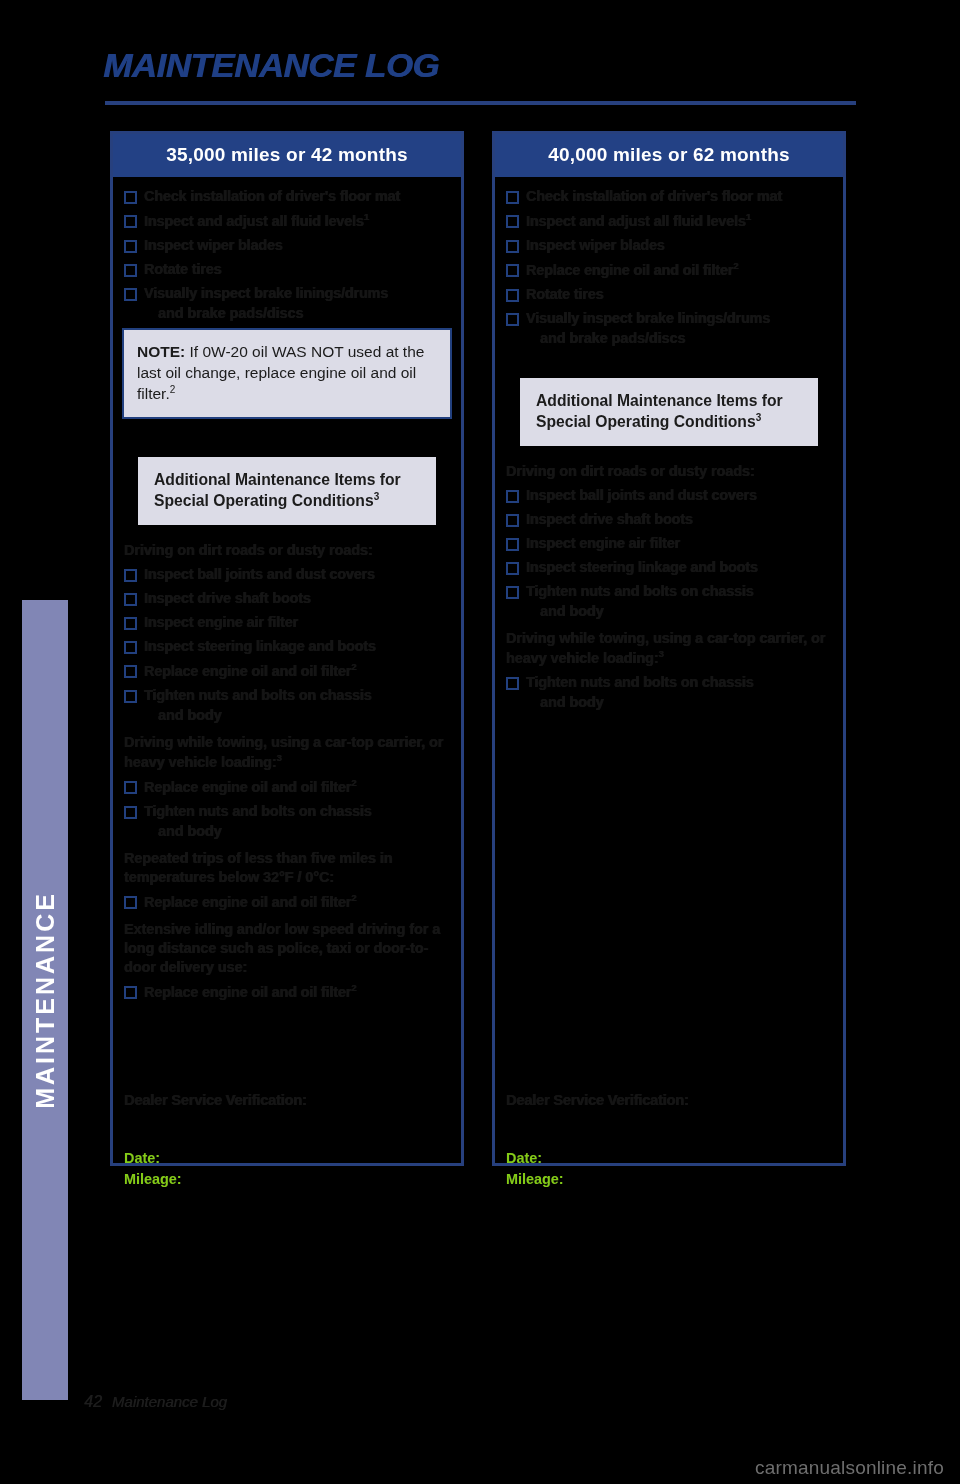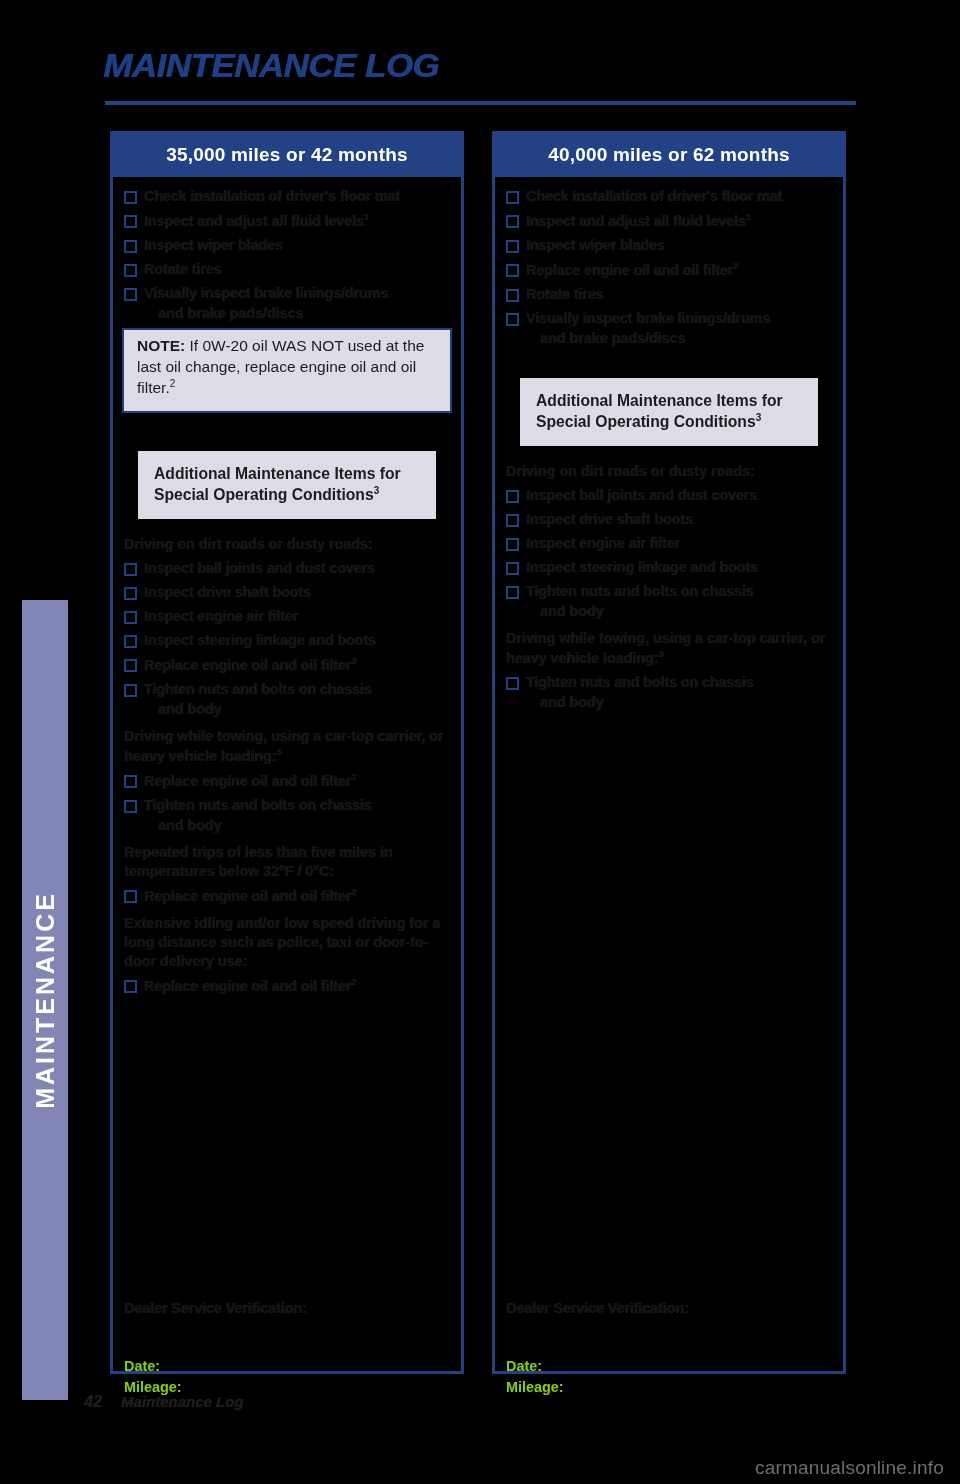--- a/index.html
+++ b/index.html
@@ -45,21 +45,21 @@
   .title-rule{
     position:absolute;left:105px;top:101px;
     width:751px;height:4px;
     background:#27407e;
   }
 
   
   .col{
     position:absolute;top:131px;
     width:354px;
-    height:1243px;
+    height:1035px;
     border:3px solid #27407e;
     box-sizing:border-box;
     background:#000;
   }
   .col.left{left:110px;}
   .col.right{left:492px;}
 
   .col-header{
     background:#234185;
     color:#ffffff;
@@ -108,21 +108,21 @@
     line-height:1.26;
     margin:-4px 0 6px 36px;
     text-shadow:0.55px 0 0 #151515, -0.3px 0 0 #151515;
   }
 
   
   .note-box{
     background:#dcdce7;
     border:2.5px solid #22407f;
     margin:4px 0 0 0;
-    padding:5px 13px 12px 13px;
+    padding:11px 13px 12px 13px;
     box-sizing:border-box;
   }
   .note-box p{
     margin:0;
     color:#1c1c1c;
     font-size:15.5px;
     line-height:1.37;
   }
   .note-box b{font-weight:bold;}
   .note-box .sup{font-size:10px;vertical-align:super;}
@@ -174,24 +174,24 @@
     color:#84cc16;
     font-size:14.4px;
     font-weight:bold;
     line-height:1.45;
     text-shadow:0.55px 0 0 #151515, -0.3px 0 0 #151515;
   }
 
   
   .footer{
     position:absolute;left:84px;top:1393px;
-    display:flex;align-items:baseline;gap:19px;
+    display:flex;align-items:baseline;gap:10px;
     color:#1d1d1d;
     font-style:italic;
-    font-weight:bold;
+    font-weight:normal;
     text-shadow:0.55px 0 0 #1d1d1d;
   }
   .footer .pg{font-size:16px;}
   .footer .lbl{font-size:15px;}
 
   .watermark{
     position:absolute;right:16px;bottom:5px;
     color:#6e6e6e;
     font-size:19px;
     letter-spacing:0.2px;

